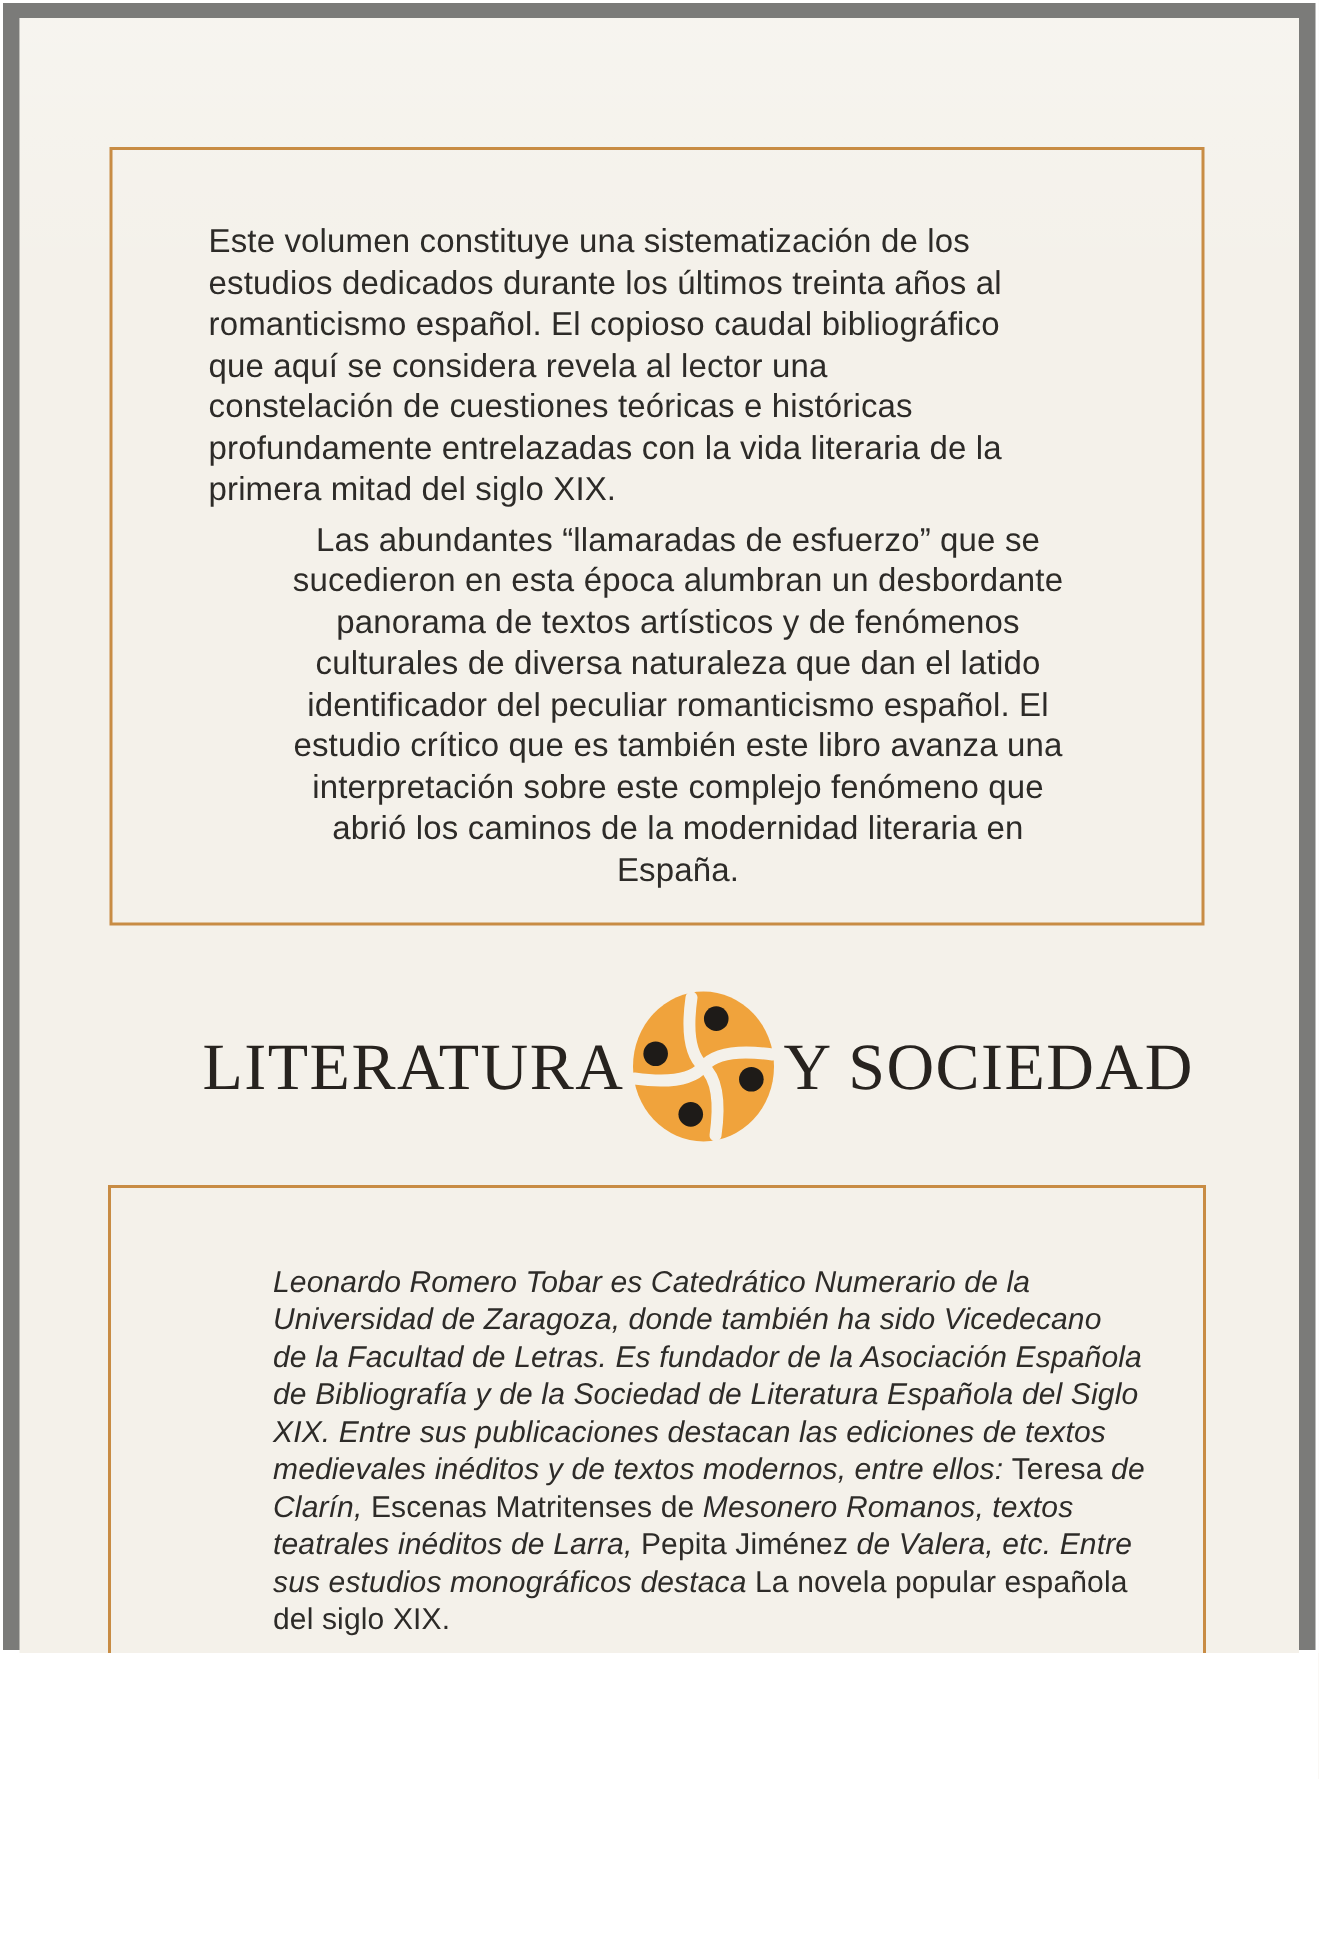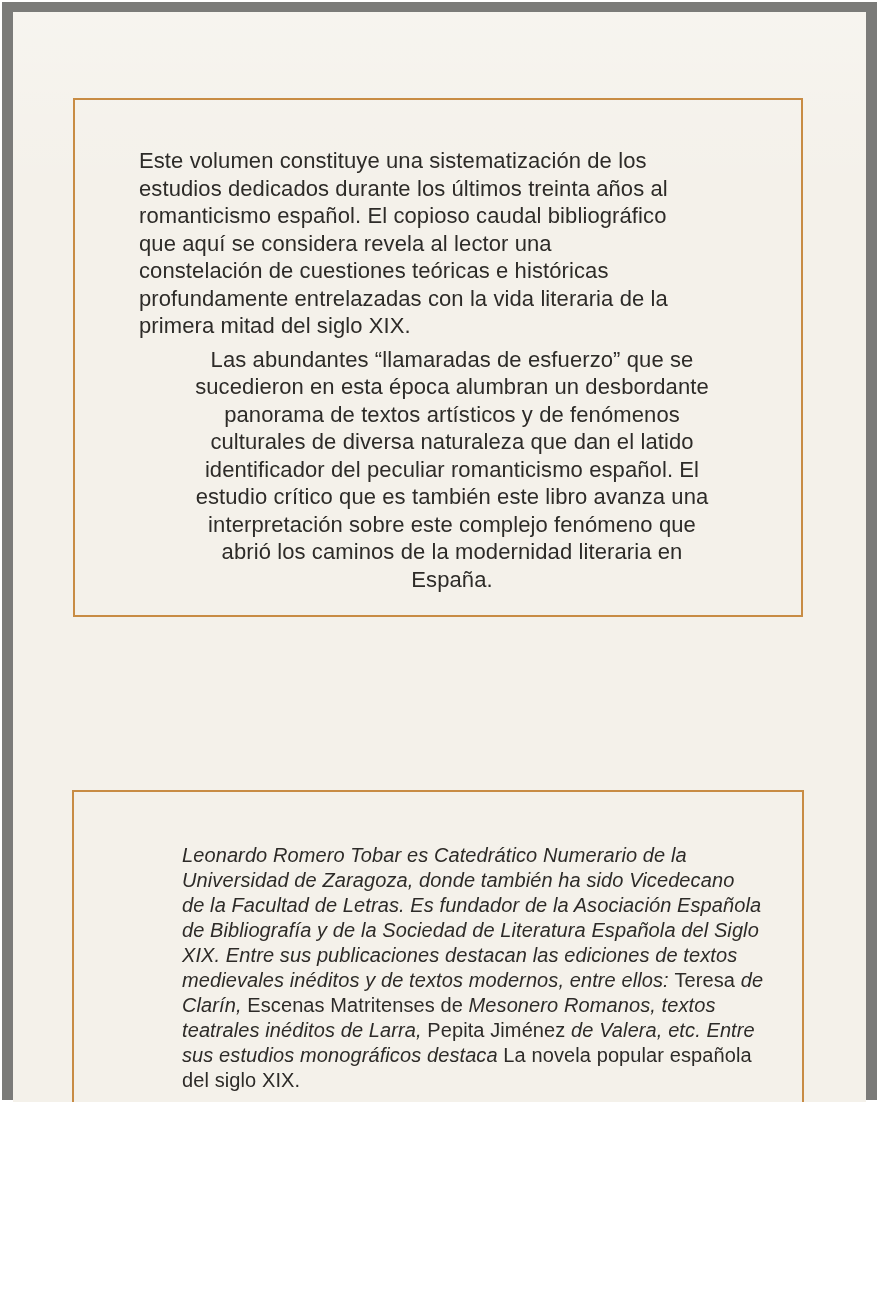--- a/index.html
+++ b/index.html
@@ -64,20 +64,39 @@
 panorama de textos artísticos y de fenómenos
 culturales de diversa naturaleza que dan el latido
 identificador del peculiar romanticismo español. El
 estudio crítico que es también este libro avanza una
 interpretación sobre este complejo fenómeno que
 abrió los caminos de la modernidad literaria en
 España.</p>
       </div>
     </div>
 
+    <div class="series-banner">
+      <span class="series-word">LITERATURA</span>
+      <svg class="series-logo" viewBox="0 0 100 104" xmlns="http://www.w3.org/2000/svg" aria-hidden="true">
+        <ellipse cx="50" cy="52" rx="47" ry="50" fill="#f0a33c"></ellipse>
+        <g stroke="#f4f1ea" stroke-width="8" fill="none" stroke-linecap="round">
+          <path d="M50,52 Q37,41 42,6"></path>
+          <path d="M50,52 Q61,39 96,44"></path>
+          <path d="M50,52 Q63,63 58,98"></path>
+          <path d="M50,52 Q39,65 4,60"></path>
+        </g>
+        <g fill="#1e1b18">
+          <circle cx="58.5" cy="20.1" r="8.2"></circle>
+          <circle cx="81.9" cy="60.5" r="8.2"></circle>
+          <circle cx="41.5" cy="83.9" r="8.2"></circle>
+          <circle cx="18.1" cy="43.5" r="8.2"></circle>
+        </g>
+      </svg>
+      <span class="series-word">Y SOCIEDAD</span>
+    </div>
 
     <div class="bio-box">
       <p class="bio-text"><span class="seg-italic">Leonardo Romero Tobar es Catedrático Numerario de la
 Universidad de Zaragoza, donde también ha sido Vicedecano
 de la Facultad de Letras. Es fundador de la Asociación Española
 de Bibliografía y de la Sociedad de Literatura Española del Siglo
 XIX. Entre sus publicaciones destacan las ediciones de textos
 medievales inéditos y de textos modernos, entre ellos: </span><span class="seg-roman">Teresa </span><span class="seg-italic">de
 Clarín, </span><span class="seg-roman">Escenas Matritenses de </span><span class="seg-italic">Mesonero Romanos, textos
 teatrales inéditos de Larra, </span><span class="seg-roman">Pepita Jiménez </span><span class="seg-italic">de Valera, etc. Entre

